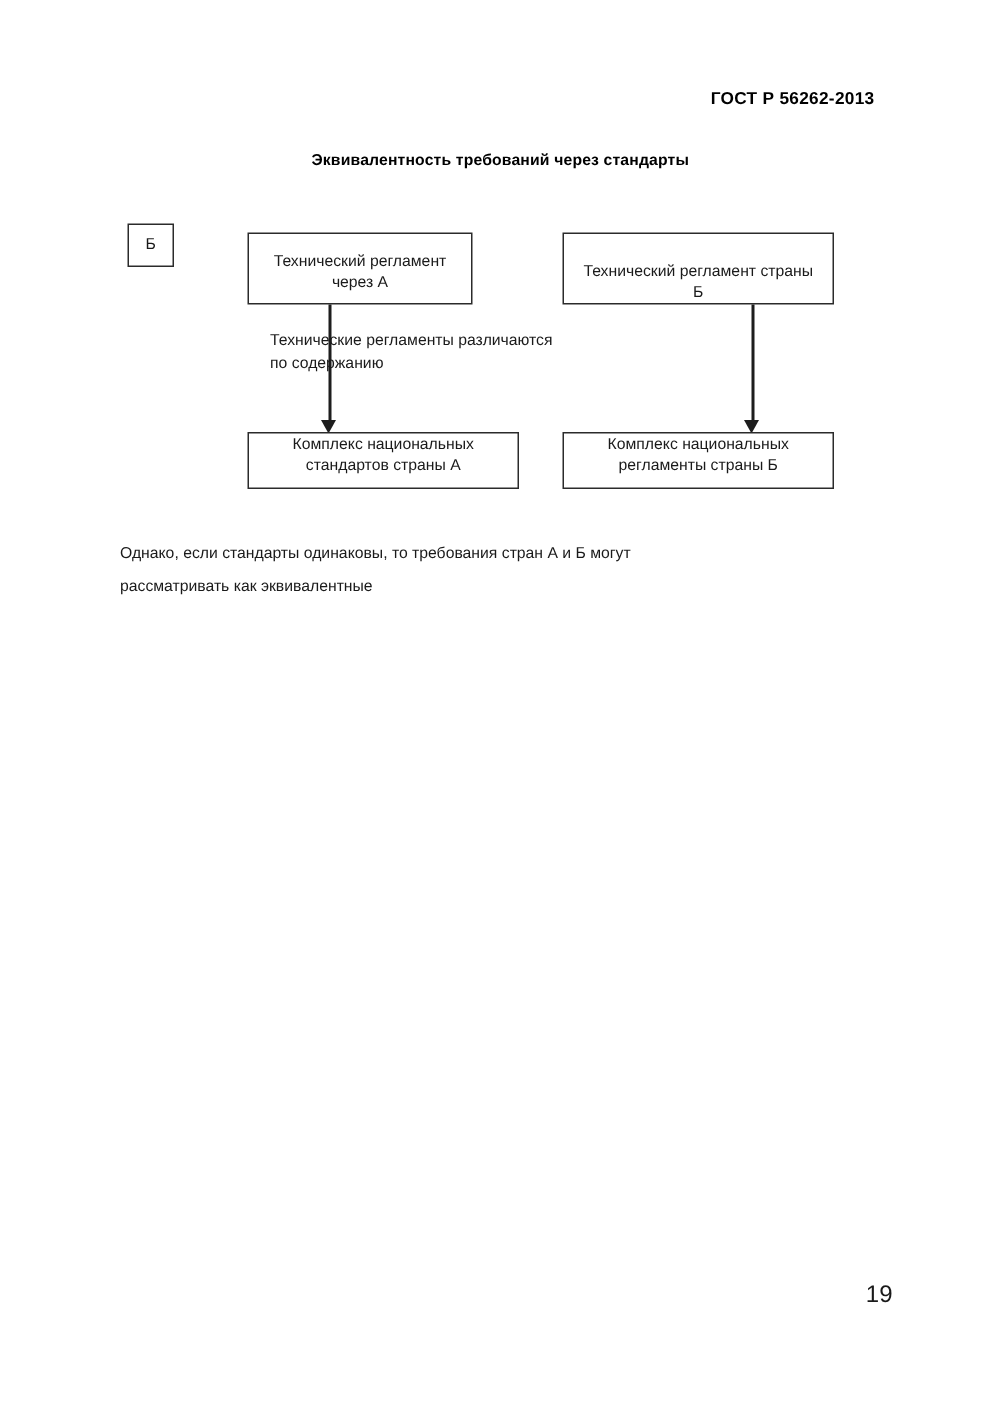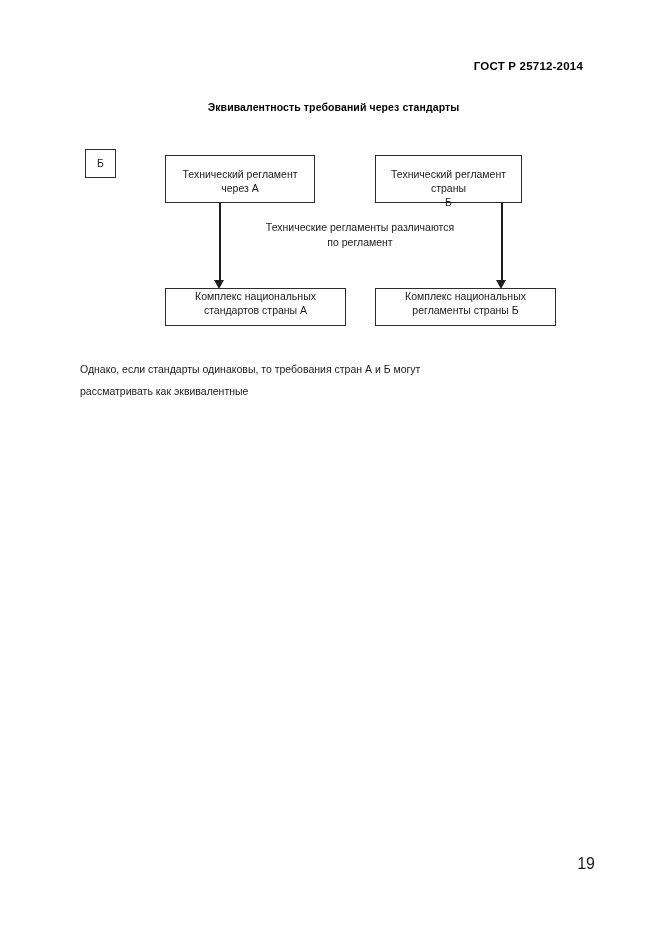--- a/index.html
+++ b/index.html
@@ -88,23 +88,23 @@
     left: 165px;
     top: 155px;
     width: 150px;
     height: 48px;
     align-items: flex-start;
     padding-top: 11px;
   }
   .node-tr-b {
     left: 375px;
     top: 155px;
-    width: 147px;
+    width: 181px;
     height: 48px;
-    align-items: flex-start;
+    align-items: flex-end;
     padding-top: 11px;
   }
 
   
   .node-std-a {
     left: 165px;
     top: 288px;
     width: 181px;
     height: 38px;
   }
@@ -154,21 +154,20 @@
     height: 86px;
   }
   .arrow-right .shaft { height: 78px; }
 
   
   .mid-caption {
     position: absolute;
     left: 180px;
     top: 220px;
     width: 360px;
-    text-align: center;
     font-size: 10.5px;
     line-height: 1.45;
     color: #1a1a1a;
   }
 
   
   .closing {
     position: absolute;
     left: 80px;
     top: 359px;
@@ -191,21 +190,21 @@
     text-align: right;
     font-size: 16px;
     color: #1a1a1a;
   }
 </style>
 </head>
 <body>
 
 <div class="page">
 
-  <div class="doc-header">ГОСТ Р 25712-2014</div>
+  <div class="doc-header">ГОСТ Р 56262-2013</div>
 
   <div class="figure-title">Эквивалентность требований через стандарты</div>
 
   <div class="diagram">
 
     <div class="node marker-box">
       <span class="node-text">Б</span>
     </div>
 
     <div class="node node-tr-a">
@@ -227,21 +226,21 @@
       <span class="head"></span>
     </div>
 
     <div class="arrow arrow-right">
       <span class="shaft"></span>
       <span class="head"></span>
     </div>
 
     <div class="mid-caption">
       <span>Технические регламенты различаются</span><br>
-      <span>по регламент</span>
+      <span>по содержанию</span>
     </div>
 
     <div class="node node-std-a">
       <span class="node-text">
         <span>Комплекс национальных</span><br>
         <span>стандартов страны А</span>
       </span>
     </div>
 
     <div class="node node-std-b">

